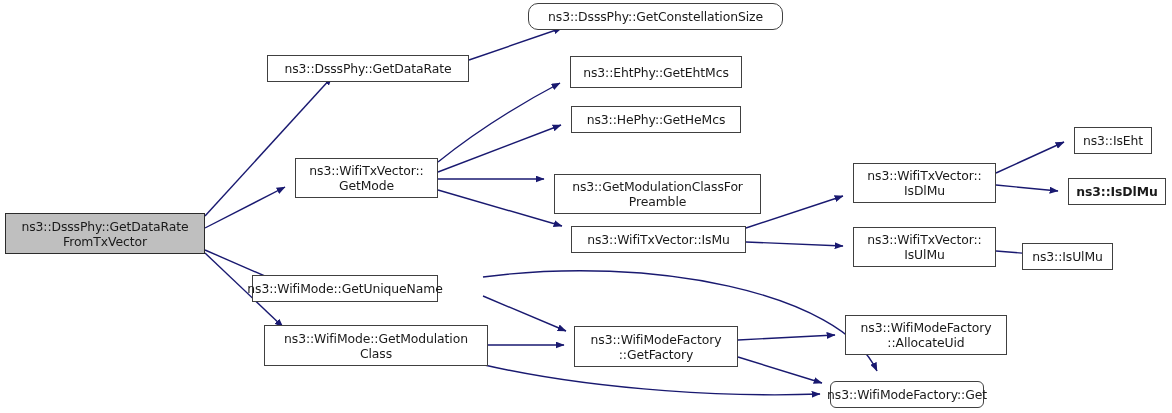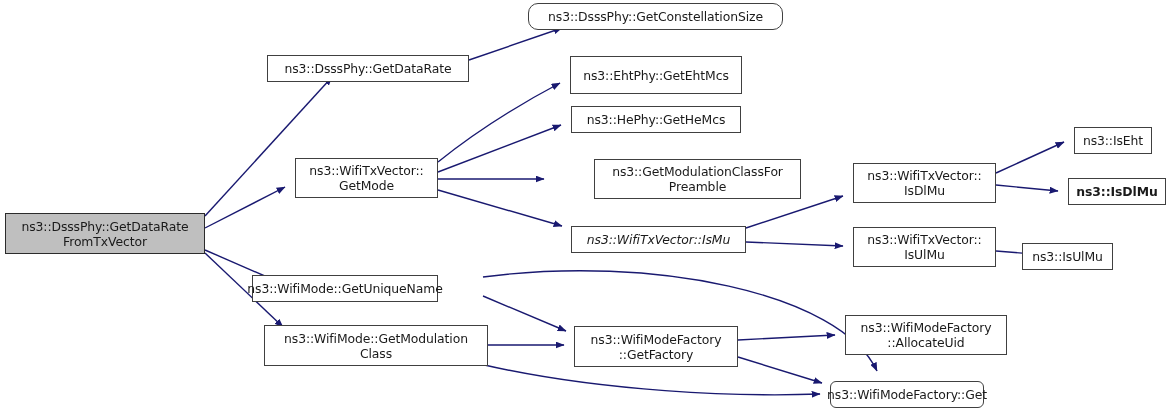--- a/index.html
+++ b/index.html
@@ -77,25 +77,25 @@
         <path d="M738,357 L822,383" fill="none" stroke="#191970" stroke-width="1.4" marker-end="url(#arrowhead)"></path>
       </g>
   </svg>
   <div id="nodes-group">
       <div class="gnode root" style="left: 5px; top: 213px; width: 200px; height: 41px;">ns3::DsssPhy::GetDataRate
 FromTxVector</div>
       <div class="gnode" style="left: 267px; top: 55px; width: 202px; height: 27px;">ns3::DsssPhy::GetDataRate</div>
       <div class="gnode" style="left: 528px; top: 3px; width: 255px; height: 27px; border-radius: 10px;">ns3::DsssPhy::GetConstellationSize</div>
       <div class="gnode" style="left: 295px; top: 158px; width: 143px; height: 40px;">ns3::WifiTxVector::
 GetMode</div>
-      <div class="gnode" style="left: 570px; top: 56px; width: 172px; height: 38px;">ns3::EhtPhy::GetEhtMcs</div>
+      <div class="gnode" style="left: 570px; top: 56px; width: 172px; height: 32px;">ns3::EhtPhy::GetEhtMcs</div>
       <div class="gnode" style="left: 571px; top: 106px; width: 170px; height: 27px; text-align: center;">ns3::HePhy::GetHeMcs</div>
-      <div class="gnode" style="left: 554px; top: 159px; width: 207px; height: 40px; margin-left: 40px;">ns3::GetModulationClassFor
+      <div class="gnode" style="left: 554px; top: 174px; width: 207px; height: 40px;">ns3::GetModulationClassFor
 Preamble</div>
-      <div class="gnode" style="left: 571px; top: 226px; width: 175px; height: 27px; font-style: italic;">ns3::WifiTxVector::IsMu</div>
+      <div class="gnode" style="left: 571px; top: 226px; width: 175px; height: 27px;">ns3::WifiTxVector::IsMu</div>
       <div class="gnode" style="left: 853px; top: 163px; width: 143px; height: 40px;">ns3::WifiTxVector::
 IsDlMu</div>
       <div class="gnode" style="left: 853px; top: 227px; width: 143px; height: 40px;">ns3::WifiTxVector::
 IsUlMu</div>
       <div class="gnode" style="left: 1074px; top: 127px; width: 78px; height: 27px;">ns3::IsEht</div>
       <div class="gnode" style="left: 1068px; top: 178px; width: 98px; height: 27px; font-weight: bold;">ns3::IsDlMu</div>
       <div class="gnode" style="left: 1022px; top: 243px; width: 91px; height: 27px;">ns3::IsUlMu</div>
       <div class="gnode" style="left: 252px; top: 275px; width: 186px; height: 27px;">ns3::WifiMode::GetUniqueName</div>
       <div class="gnode" style="left: 256px; top: 325px; width: 224px; height: 41px; margin-left: 8px;">ns3::WifiMode::GetModulation
 Class</div>

